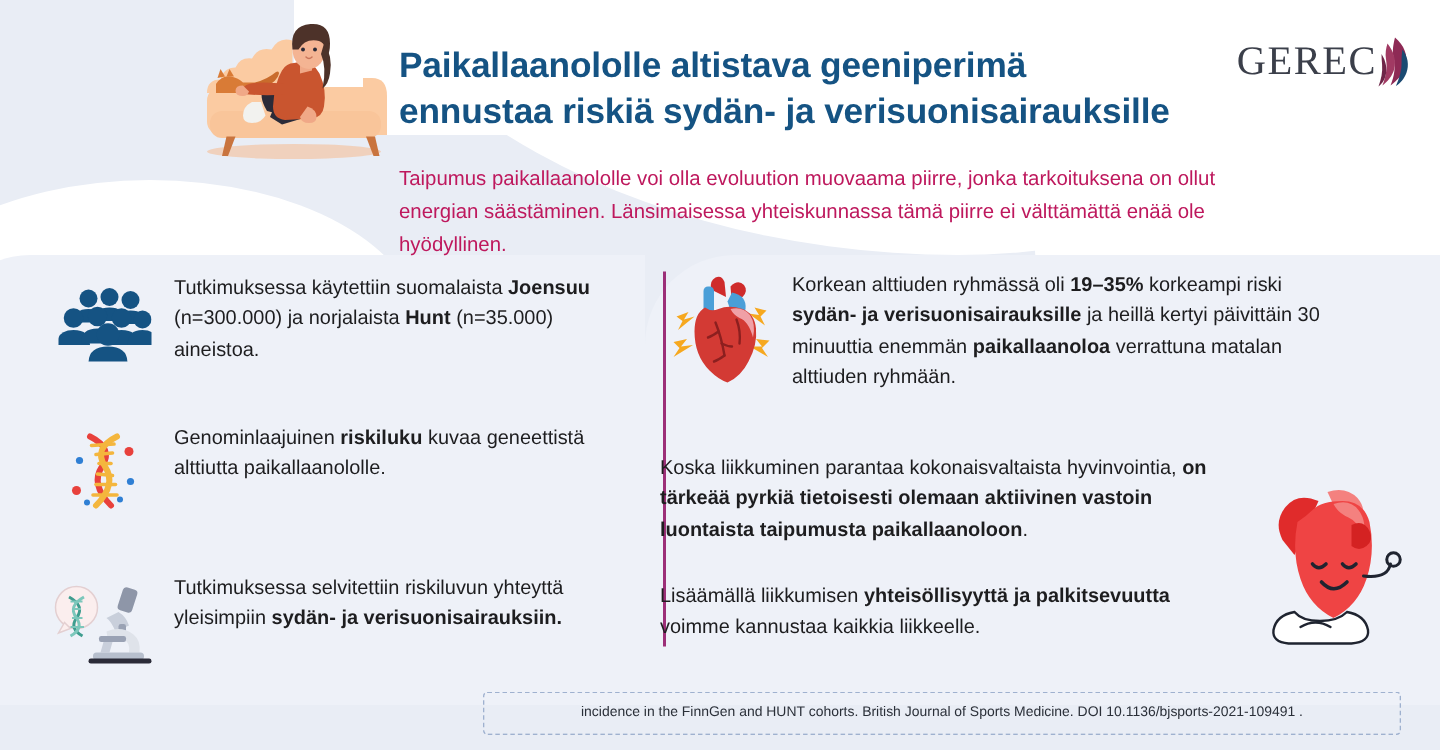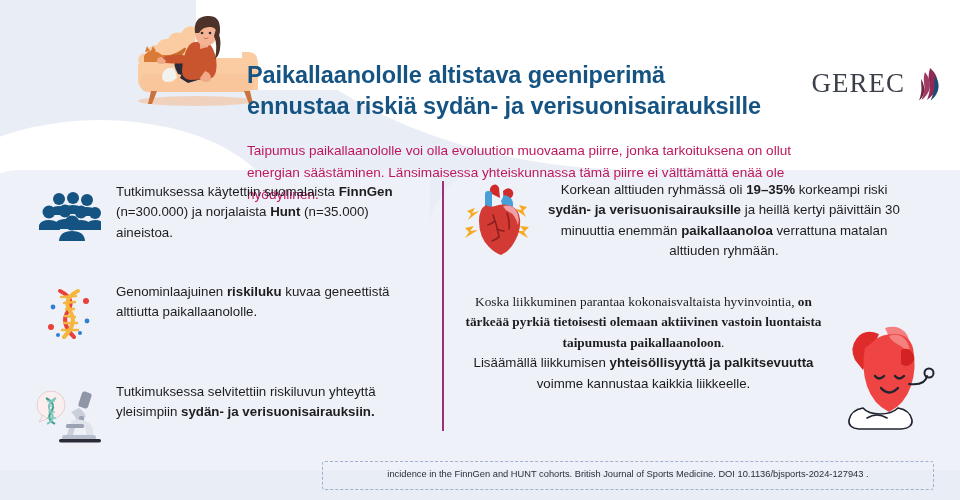--- a/index.html
+++ b/index.html
@@ -52,76 +52,75 @@
     z-index:0;
   }
   .logo-swoosh{
     position:absolute;left:760px;top:-70px;width:240px;height:150px;
     background:#ffffff;border-radius:0 0 70% 40% / 0 0 100% 100%;
     z-index:0;
   }
   
   #logo{
     position:absolute;right:18px;top:22px;
-    display:flex;align-items:center;gap:15px;
+    display:flex;align-items:center;gap:2px;
     z-index:6;
-    margin-top:43px;
   }
   #logo .word{
     font-family:"Liberation Serif", serif;
     font-size:27px;letter-spacing:1px;color:#3a3f४c;color:#3b3f4a;
     font-weight:400;
   }
   .flame{width:26px;height:34px;display:block;margin-left:-4px;margin-top:2px;}
   
   #hero-illustration{
     position:absolute;left:104px;top:12px;width:168px;height:100px;z-index:4;
   }
   
   #header-block{
-    position:absolute;left:247px;top:28px;width:560px;z-index:5;margin-top:32px;
+    position:absolute;left:266px;top:28px;width:560px;z-index:5;
   }
   #title{
     font-size:23.5px;font-weight:bold;color:#155383;
     line-height:1.32;letter-spacing:-0.1px;margin:0;
   }
   #subtitle{
     margin:18px 0 0 0;
     font-size:13.6px;color:#be185d;line-height:1.62;
     max-width:545px;
   }
   
   #divider{
     position:absolute;left:442px;top:181px;width:2px;height:250px;
     background:#9c2f78;z-index:5;
   }
   
   .col{position:absolute;z-index:5;}
   #col-left{left:24px;top:178px;width:400px;}
-  #col-right{left:452px;top:178px;width:470px;text-align:center;}
+  #col-right{left:436px;top:178px;width:470px;}
 
   .row{display:flex;align-items:flex-start;}
   #col-left .row{margin-bottom:26px;}
   .icon-cell{
     width:92px;min-width:92px;height:74px;
     display:flex;align-items:center;justify-content:center;
   }
   .text-cell{
     font-size:13.3px;color:#1d1d1f;line-height:1.54;padding-top:4px;
   }
   .text-cell b{font-weight:bold;}
 
   #col-right .row.heart-row .icon-cell{width:92px;min-width:92px;height:90px;}
   #col-right .text-cell.r1{padding-top:2px;width:360px;}
   .para{
     font-size:13.3px;color:#1d1d1f;line-height:1.54;
     width:375px;margin-left:4px;
   }
-  #para2{margin-top:24px;font-family:Liberation Serif, serif;}
-  #para3{}
+  #para2{margin-top:34px;}
+  #para3{margin-top:24px;}
 
   
   #meditating-heart{
     position:absolute;left:845px;top:322px;width:110px;height:112px;z-index:4;
   }
   
   #citation{
     position:absolute;left:322px;top:461px;width:612px;
     border:1.4px dashed #9fb1cf;
     border-radius:3px;
@@ -224,21 +223,21 @@
               <path d="M15 40 q0-10 11-10 q11 0 11 10 z"></path>
             <circle cx="42" cy="23" r="6.5"></circle>
               <path d="M31 41 q0-10 11-10 q11 0 11 10 z"></path>
             <circle cx="56" cy="24" r="6"></circle>
               <path d="M46 41 q0-10 10-10 q10 0 10 10 z"></path>
             <circle cx="33" cy="34" r="7.5"></circle>
               <path d="M20 53 q0-11 13-11 q13 0 13 11 z"></path>
           </g>
         </svg>
       </div>
-      <div class="text-cell"><span>Tutkimuksessa käytettiin suomalaista </span><b>FinnGen</b><span> (n=300.000) ja norjalaista </span><b>Hunt</b><span> (n=35.000) aineistoa.</span></div>
+      <div class="text-cell"><span>Tutkimuksessa käytettiin suomalaista </span><b>Joensuu</b><span> (n=300.000) ja norjalaista </span><b>Hunt</b><span> (n=35.000) aineistoa.</span></div>
     </div>
 
     <div class="row">
       <div class="icon-cell">
         <svg width="56" height="56" viewBox="0 0 56 56">
           <path d="M18 4 q16 8 8 20 q-8 12 6 26" stroke="#e8413c" stroke-width="4" fill="none" stroke-linecap="round"></path>
           <path d="M36 4 q-16 8 -8 20 q8 12 -6 26" stroke="#f4b63d" stroke-width="4" fill="none" stroke-linecap="round"></path>
           <g stroke="#f4b63d" stroke-width="2.4" stroke-linecap="round">
             <line x1="19" y1="10" x2="34" y2="9"></line>
             <line x1="22" y1="16" x2="33" y2="15"></line>
@@ -327,16 +326,16 @@
     <path d="M30 54 q4 5 9 0" stroke="#1f2430" stroke-width="2.4" fill="none" stroke-linecap="round"></path>
     <path d="M50 54 q4 5 9 0" stroke="#1f2430" stroke-width="2.4" fill="none" stroke-linecap="round"></path>
     <path d="M36 66 q8 9 17 0" stroke="#1f2430" stroke-width="2.4" fill="none" stroke-linecap="round"></path>
     <path d="M64 62 q16 2 18 -8" stroke="#1f2430" stroke-width="2" fill="none" stroke-linecap="round"></path>
     <circle cx="84" cy="51" r="4.5" fill="none" stroke="#1f2430" stroke-width="2"></circle>
     <path d="M18 86 q-12 2 -14 12 q-1 8 10 9 l42 0 q12 -1 11 -9 q-2 -10 -14 -12 q-6 6 -18 6 q-12 0 -17 -6 z" fill="#ffffff" stroke="#1f2430" stroke-width="1.6"></path>
     <path d="M22 96 q10 -6 20 0" stroke="#1f2430" stroke-width="1.6" fill="none" stroke-linecap="round"></path>
   </svg>
 
   <div id="citation">
-    <p>incidence in the FinnGen and HUNT cohorts. British Journal of Sports Medicine. DOI 10.1136/bjsports-2024-127943 .</p>
+    <p>incidence in the FinnGen and HUNT cohorts. British Journal of Sports Medicine. DOI 10.1136/bjsports-2021-109491 .</p>
   </div>
 
 </div>
 
 </body></html>

